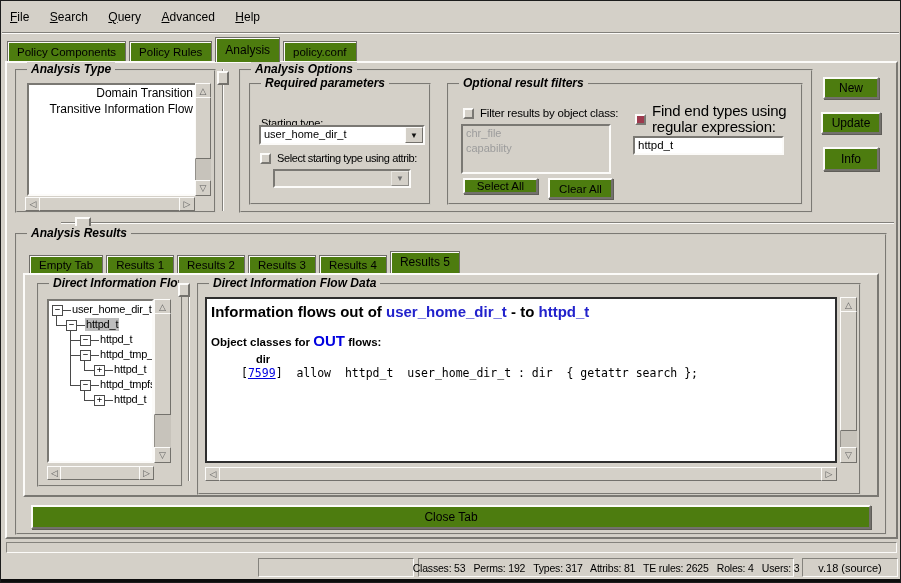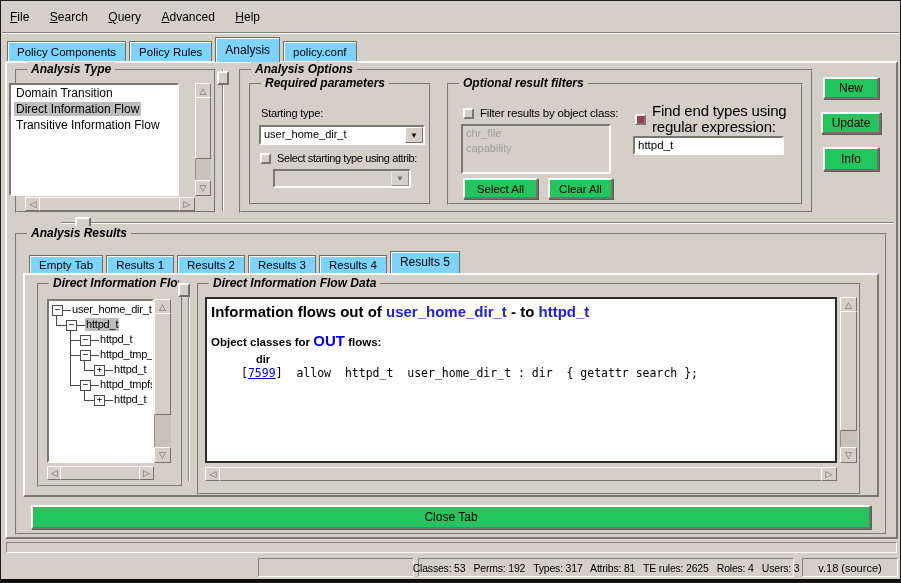--- a/index.html
+++ b/index.html
@@ -6,27 +6,27 @@
   .win{position:relative;width:901px;height:583px;background:#d4d0c8;border:1px solid #1c1c1c;
        box-sizing:border-box;font-family:"Liberation Sans",sans-serif;color:#000;overflow:hidden;}
   .abs{position:absolute;box-sizing:border-box;}
   .raised{border:2px solid;border-color:#fcfbf9 #7a7873 #7a7873 #fcfbf9;background:#d4d0c8;}
   .sunken{border:2px solid;border-color:#7a7873 #fcfbf9 #fcfbf9 #7a7873;}
   .entry{background:#fff;border:2px solid;border-color:#7a7873 #fcfbf9 #fcfbf9 #7a7873;}
   .darkbox{background:#fff;border:2px solid #2e2e2e;}
   .groovebox{border:2px groove #cfccc4;}
   .frame-label{position:absolute;top:-9px;left:10px;background:#d4d0c8;padding:0 4px;
        font:italic bold 12px "Liberation Sans",sans-serif;white-space:nowrap;}
-  .btn{display:flex;align-items:center;justify-content:center;font-size:11.5px;background:#22c55e;
+  .btn{display:flex;align-items:center;justify-content:center;font-size:11.5px;background:#4d7c0f;
        border:2px solid;border-color:#fcfbf9 #73716c #73716c #fcfbf9;box-shadow:1px 1px 0 #5f5d58;}
   .mi{display:inline-block;margin-right:16px;font-size:12px;line-height:22px;}
   .mi::first-letter{text-decoration:underline;}
   .menusep{border-top:1px solid #82807b;border-bottom:1px solid #fcfbf9;height:2px;}
   .tabrow{position:absolute;display:flex;align-items:flex-end;}
-  .tab{box-sizing:border-box;padding:0 9px;font-size:11.5px;background:#7dd3fc;border:1px solid #6f6d68;
+  .tab{box-sizing:border-box;padding:0 9px;font-size:11.5px;background:#4d7c0f;border:1px solid #6f6d68;
        border-bottom:none;box-shadow:inset 1px 1px 0 #fcfbf9;height:21px;line-height:20px;margin-right:3px;
        position:relative;z-index:1;white-space:nowrap;}
   .tab.active{height:25px;line-height:24px;z-index:3;font-size:12px;}
   .rtab{height:20px;line-height:19px;text-align:center;}
   .rtab.active{height:24px;line-height:21px;}
   .lbx-item{font-size:12px;line-height:16px;padding-left:3px;white-space:nowrap;}
   .lbx-item span{padding:0 2px;}
   .sel{background:#bdbdbd;}
   .smlabel{font-size:11px;letter-spacing:-0.2px;white-space:nowrap;}
   .cb{position:absolute;width:11px;height:11px;border:2px solid;border-color:#fcfbf9 #7a7873 #7a7873 #fcfbf9;background:#d4d0c8;}
@@ -78,23 +78,22 @@
   </div>
 
   <div class="abs raised" style="left:4px;top:60px;width:893px;height:478px;z-index:2;"></div>
 
   <div class="abs" style="left:0;top:0;width:901px;height:583px;z-index:3;pointer-events:none;">
   <div style="pointer-events:auto;">
 
     <div class="abs groovebox" style="left:14px;top:68px;width:201px;height:144px;">
       <span class="frame-label">Analysis Type</span>
     </div>
-    <div class="abs entry" style="left:8px;top:82px;width:170px;height:113px;">
+    <div class="abs entry" style="left:26px;top:82px;width:170px;height:113px;text-align:right;">
       <div class="lbx-item"><span>Domain Transition</span></div>
-      <div class="lbx-item"><span class="sel">Direct Information Flow</span></div>
       <div class="lbx-item"><span>Transitive Information Flow</span></div>
     </div>
 
     <div class="abs" style="left:194px;top:82px;width:16px;height:113px;">
       <div class="sbb" style="top:0;height:14px;">
             <span>△</span>
           </div>
       <div class="sbtrack" style="left:0;right:0;top:14px;bottom:14px;">
         <div class="sbthumb" style="left:0;right:0;top:0;height:60px;"></div>
       </div>
@@ -118,42 +117,42 @@
     <div class="abs sash-v" style="left:221px;top:68px;height:142px;"></div>
     <div class="abs handle" style="left:216px;top:70px;width:12px;height:14px;"></div>
 
     <div class="abs groovebox" style="left:238px;top:68px;width:574px;height:144px;">
       <span class="frame-label">Analysis Options</span>
     </div>
 
     <div class="abs groovebox" style="left:248px;top:82px;width:182px;height:122px;">
       <span class="frame-label">Required parameters</span>
     </div>
-    <div class="abs smlabel" style="left:260px;top:106px;">Starting type:</div>
+    <div class="abs smlabel" style="left:260px;top:116px;">Starting type:</div>
     <div class="abs entry combo" style="left:258px;top:124px;width:166px;height:20px;">
       <span class="combo-text">user_home_dir_t</span>
       <span class="combo-btn">▼</span>
     </div>
     <div class="abs cb" style="left:259px;top:152px;"></div>
     <div class="abs smlabel" style="left:276px;top:151px;letter-spacing:-0.4px;">Select starting type using attrib:</div>
     <div class="abs sunken combo combo disabled" style="left:272px;top:168px;width:138px;height:19px;background:#d4d0c8;">
       <span class="combo-text"></span>
       <span class="combo-btn">▼</span>
     </div>
 
     <div class="abs groovebox" style="left:446px;top:82px;width:356px;height:122px;">
       <span class="frame-label">Optional result filters</span>
     </div>
     <div class="abs cb" style="left:462px;top:107px;"></div>
     <div class="abs smlabel" style="left:479px;top:106px;font-size:11.5px;">Filter results by object class:</div>
     <div class="abs sunken gray-items" style="left:460px;top:123px;width:150px;height:50px;background:#d4d0c8;overflow:hidden;">
       <div>chr_file</div>
       <div>capability</div>
     </div>
-    <div class="abs btn" style="left:462px;top:177px;width:75px;height:21px;">
+    <div class="abs btn" style="left:462px;top:177px;width:75px;height:16px;">
           <span>Select All</span>
         </div>
     <div class="abs btn" style="left:547px;top:177px;width:65px;height:21px;">
           <span>Clear All</span>
         </div>
     <div class="abs cb on" style="left:634px;top:113px;"></div>
     <div class="abs smlabel" style="left:651px;top:102px;width:140px;white-space:normal;font-size:15px;line-height:16px;">Find end types using regular expression:</div>
     <div class="abs entry" style="left:632px;top:135px;width:151px;height:19px;">
       <span style="font-size:11.5px;line-height:14px;padding-left:3px;display:block;">httpd_t</span>
     </div>

